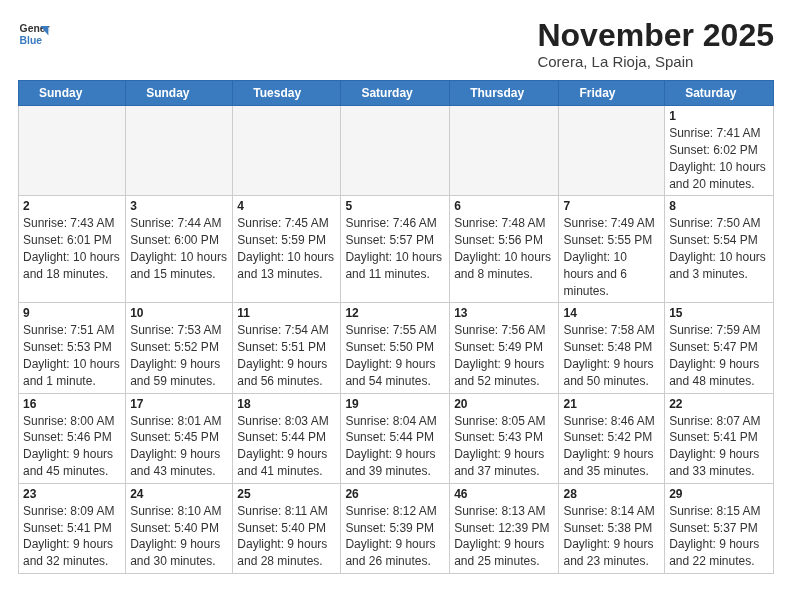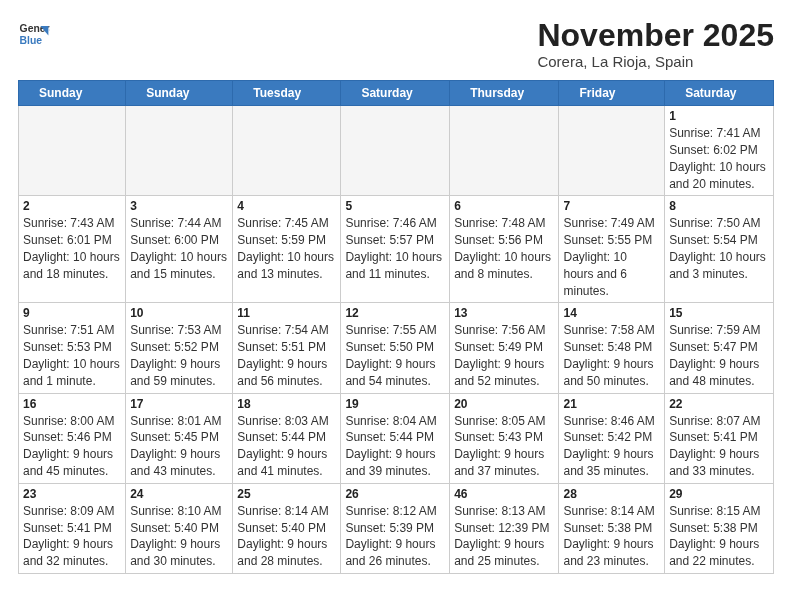--- a/index.html
+++ b/index.html
@@ -296,21 +296,21 @@
           </td>
           <td>
             <span class="day-number">24</span>
             <div class="day-info">Sunrise: 8:10 AM
 Sunset: 5:40 PM
 Daylight: 9 hours
 and 30 minutes.</div>
           </td>
           <td>
             <span class="day-number">25</span>
-            <div class="day-info">Sunrise: 8:14 AM
+            <div class="day-info">Sunrise: 8:11 AM
 Sunset: 5:40 PM
 Daylight: 9 hours
 and 28 minutes.</div>
           </td>
           <td>
             <span class="day-number">26</span>
             <div class="day-info">Sunrise: 8:12 AM
 Sunset: 5:39 PM
 Daylight: 9 hours
 and 26 minutes.</div>
@@ -325,20 +325,20 @@
           <td>
             <span class="day-number">28</span>
             <div class="day-info">Sunrise: 8:14 AM
 Sunset: 5:38 PM
 Daylight: 9 hours
 and 23 minutes.</div>
           </td>
           <td>
             <span class="day-number">29</span>
             <div class="day-info">Sunrise: 8:15 AM
-Sunset: 5:38 PM
+Sunset: 5:37 PM
 Daylight: 9 hours
 and 22 minutes.</div>
           </td>
         </tr>
       </tbody>
   </table>
 </div>
 
 </body></html>

